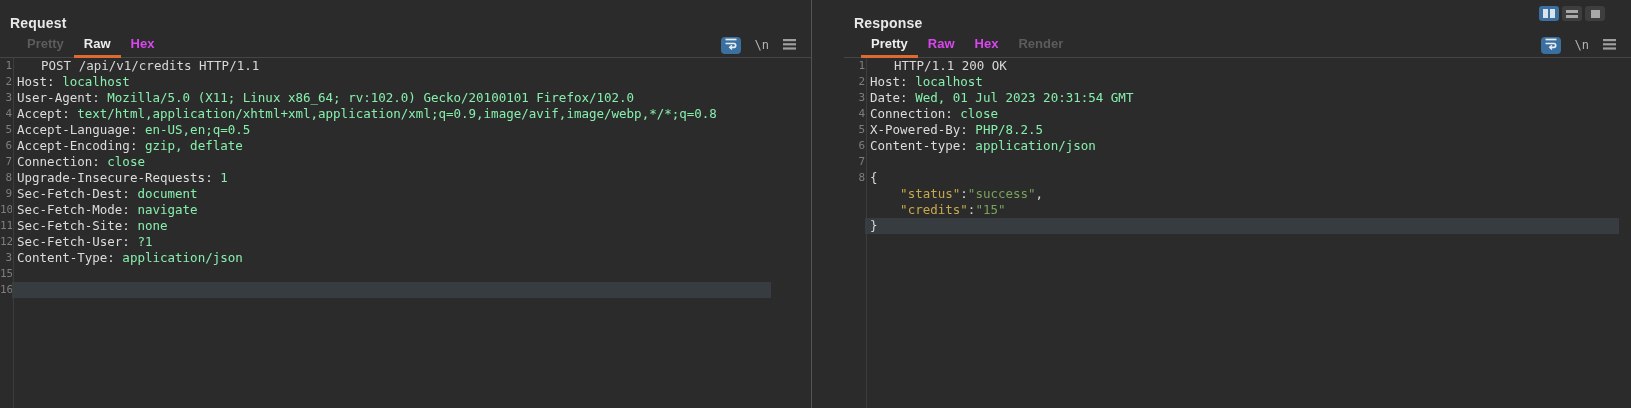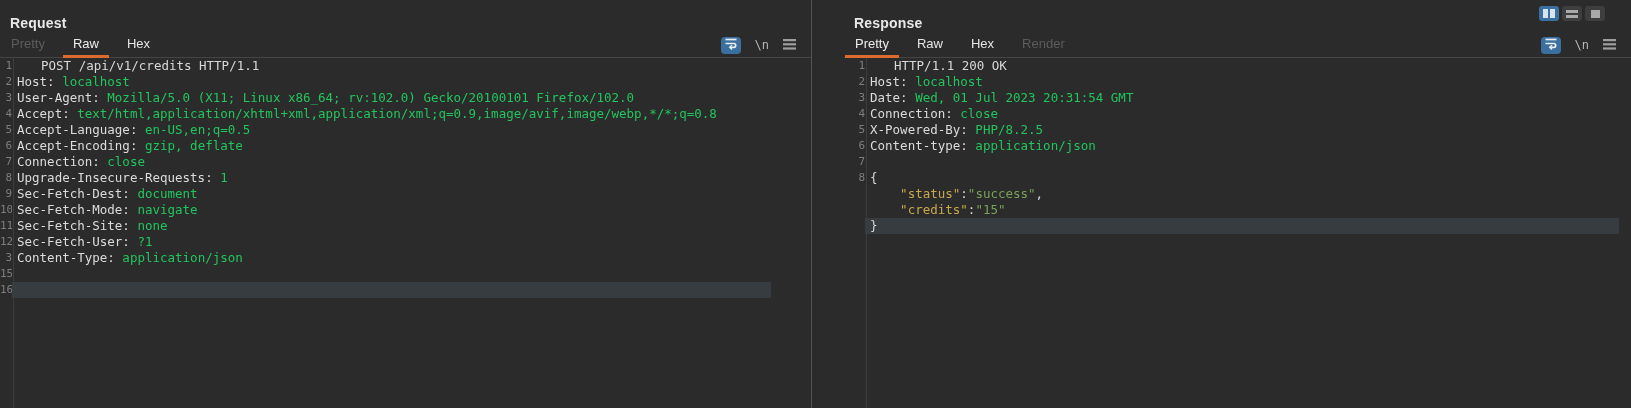--- a/index.html
+++ b/index.html
@@ -7,22 +7,22 @@
        font-family:"Liberation Sans",sans-serif;-webkit-font-smoothing:antialiased;}
 
   .panel{position:absolute;top:0;bottom:0;}
   #request-panel{left:0;width:811px;}
   #response-panel{left:844px;right:0;}
   #panel-divider{position:absolute;left:811px;top:0;width:1px;height:408px;background:#545454;}
 
   .panel-header{position:relative;height:57px;border-bottom:1px solid #454545;}
   .panel-title{position:absolute;top:15px;left:10px;font-size:14px;font-weight:bold;
                color:#e8e8e8;letter-spacing:.2px;text-align:center;}
-  .tabs{position:absolute;left:0;bottom:-1px;display:flex;gap:8px;padding-left:1px;}
-  .tab{padding:5px 10px 4px;font-size:13px;color:#e5e5e5;border-bottom:3px solid transparent;cursor:default;}
+  .tabs{position:absolute;left:0;bottom:-1px;display:flex;padding-left:17px;font-weight:bold;}
+  .tab{padding:5px 10px 4px;font-size:13px;color:#d946ef;border-bottom:3px solid transparent;cursor:default;}
   .tab.selected{color:#ededed;border-bottom-color:#dd6b2f;}
   .tab.disabled{color:#5c5c5c;}
 
   .editor-controls{position:absolute;right:15px;top:36px;display:flex;align-items:center;gap:14px;}
   .wrap-btn{width:20px;height:17px;background:#3a6f9f;border-radius:4px;
             display:flex;align-items:center;justify-content:center;}
   .nl-btn{font-family:"DejaVu Sans Mono",monospace;font-size:12px;color:#b5b5b5;}
   .menu-btn{display:flex;align-items:center;}
 
   .layout-btns{position:absolute;top:6px;right:26px;display:flex;gap:3px;}
@@ -43,21 +43,21 @@
   #response-panel .gutter-sep{left:22px;}
   .code-line{display:flex;height:16px;white-space:pre;}
   .line-num{flex:none;text-align:right;font-size:11px;color:#7e7e7e;line-height:16px;overflow:hidden;}
   #request-panel .line-num{width:12px;}
   #response-panel .line-num{width:21px;}
   .line-text{flex:1;padding-left:5px;}
   .code-line.current .line-text{background:#363c40;}
 
   .s-plain{color:#d8d8d8;margin-left:24px;}
   .s-name{color:#dcdcdc;}
-  .s-value{color:#22c55e;}
+  .s-value{color:#86efac;}
   .s-key{color:#c7a94c;}
   .s-str{color:#79a35c;}
   .s-punct{color:#d8d8d8;}
 </style>
 </head>
 <body>
 
 <div class="panel" id="request-panel">
   <div class="panel-header">
     <div class="panel-title">Request</div>

